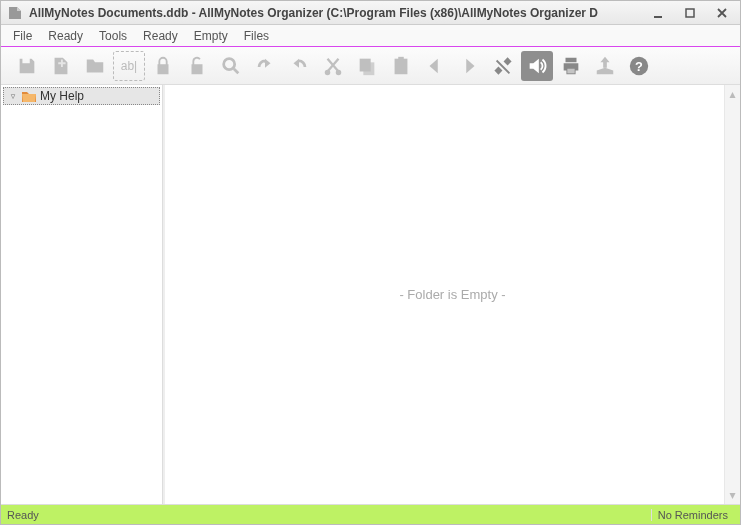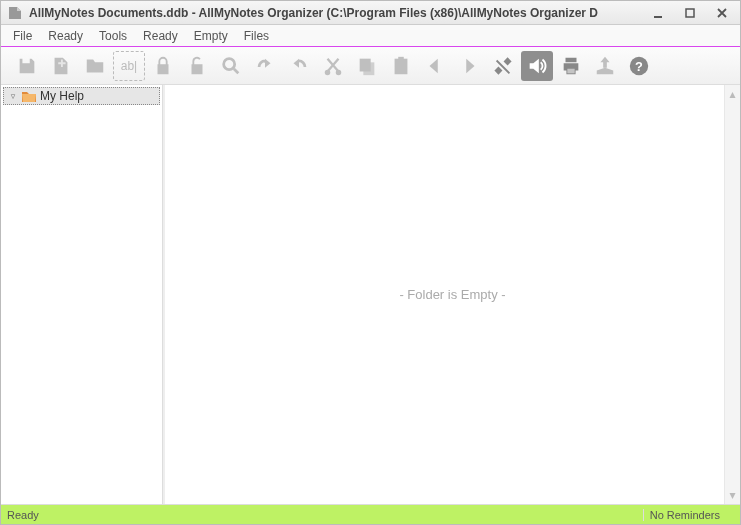--- a/index.html
+++ b/index.html
@@ -134,21 +134,21 @@
   .statusbar {
     height: 20px;
     background: #bef264;
     border-top: 1px solid #ddd;
     display: flex;
     align-items: center;
     font-size: 11px;
     color: #555;
   }
   .status-left { flex: 1; padding: 0 6px; }
-  .status-right { padding: 0 20px 0 6px; border-left: 1px solid #ddd; text-align: right; }
+  .status-right { padding: 0 12px 0 6px; border-left: 1px solid #ddd; text-align: right; }
   svg { display: block; }
 </style>
 </head>
 <body>
 
 <div class="titlebar">
   <span class="app-icon">
     <svg width="16" height="16" viewBox="0 0 16 16">
         <path fill="#999" d="M2 2h8l4 4v8H2z"></path>
         <path fill="#ccc" d="M10 2v4h4z"></path>

